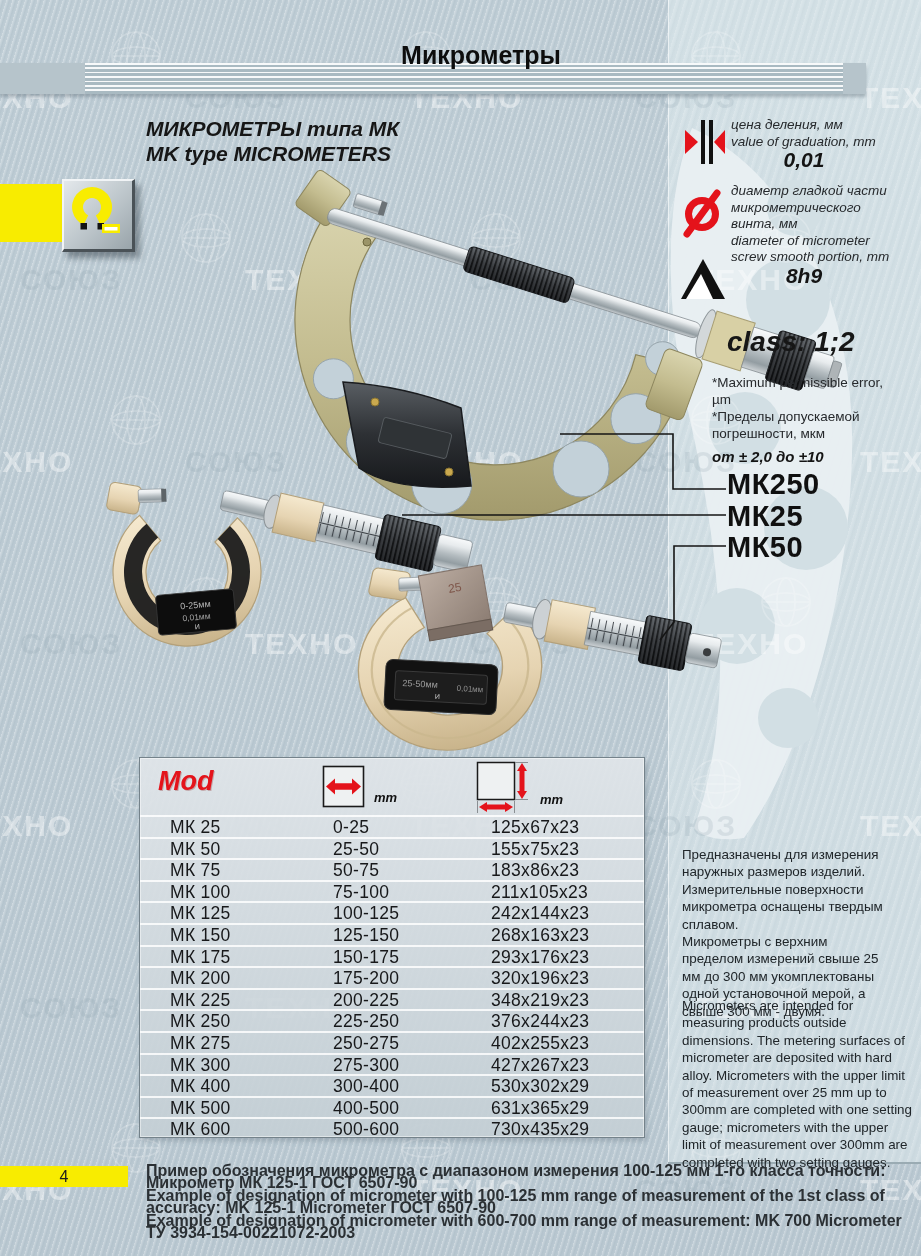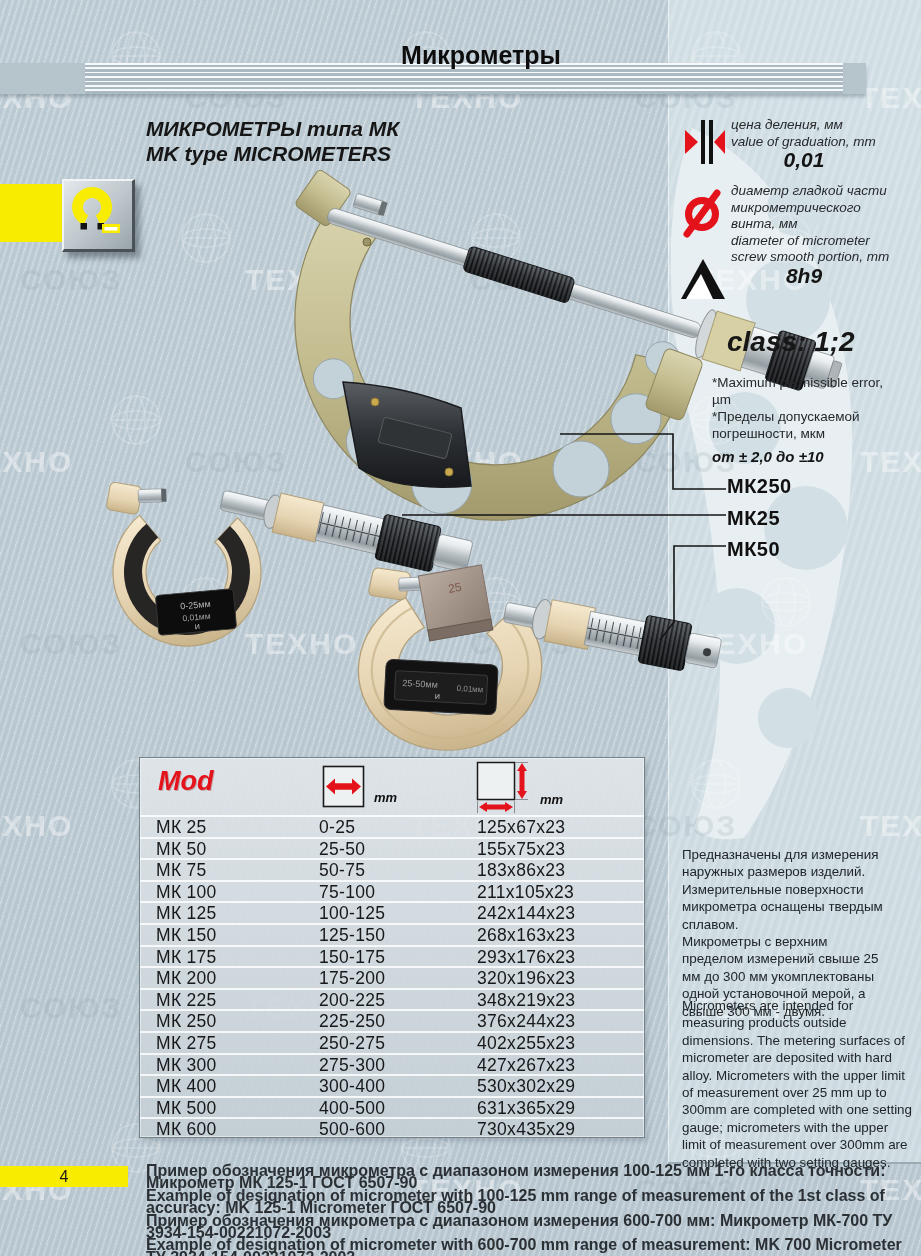--- a/index.html
+++ b/index.html
@@ -42,33 +42,33 @@
     background:linear-gradient(135deg,#e3e8eb 0%,#bcc5ca 55%,#99a4aa 100%);
     border-top:2px solid #f1f4f6;border-left:2px solid #f1f4f6;
     border-right:3px solid #4a5257;border-bottom:3px solid #4a5257;
     box-shadow:5px 6px 6px rgba(40,50,60,.45);}
   
   .spec-text{font-size:13.5px;font-style:italic;color:#26292c;line-height:16.5px;z-index:3;}
   .spec-value{font-size:21px;font-weight:bold;font-style:italic;color:#141414;text-align:center;z-index:3;}
   #class-label{left:727px;top:326px;font-size:28px;font-weight:bold;font-style:italic;color:#161616;z-index:3;}
   #error-note{left:712px;top:374px;width:172px;font-size:13.5px;line-height:17px;color:#26292c;z-index:3;}
   #error-range{margin-top:6px;font-weight:bold;font-style:italic;font-size:15px;color:#141414;}
-  .model-label{left:727px;font-size:20px;font-weight:bold;color:#101010;letter-spacing:.5px;z-index:3;margin-top:7px;}
+  .model-label{left:727px;font-size:29px;font-weight:bold;color:#101010;letter-spacing:.5px;z-index:3;}
   
   .para{left:682px;width:208px;font-size:13.4px;line-height:17.4px;color:#20262a;z-index:3;}
   
   #spec-table{left:139px;top:757px;width:506px;height:381px;z-index:3;
     background:linear-gradient(180deg,rgba(224,229,233,.93),rgba(196,207,213,.93));
     border:1px solid #74828a;
     box-shadow:inset 0 0 0 1px rgba(255,255,255,.45),2px 3px 5px rgba(80,95,107,.28);}
   #table-header{position:absolute;left:0;top:0;width:100%;height:57px;}
   #mod-header{position:absolute;left:18px;top:8px;font-size:27px;font-weight:bold;font-style:italic;color:#e4131b;text-shadow:1px 1px 0 rgba(120,0,0,.25);}
   .unit-label{position:absolute;font-size:13px;font-weight:bold;font-style:italic;color:#111;}
   .trow{display:grid;grid-template-columns:163px 158px 1fr;height:21.6px;align-items:center;
-    font-size:17.5px;color:#17181a;padding-left:16px;border-top:2px solid rgba(255,255,255,.82);letter-spacing:.3px;}
+    font-size:17.5px;color:#17181a;padding-left:30px;border-top:2px solid rgba(255,255,255,.82);letter-spacing:.3px;}
   #table-body{position:absolute;left:0;top:57px;width:100%;}
   
   #page-num{left:0;top:1166px;width:128px;height:21px;background:#f8ec00;z-index:3;
     text-align:center;font-size:16px;line-height:21px;color:#1d1d1d;}
   #footer-text{left:146px;top:1165px;width:765px;z-index:3;font-size:16px;line-height:12.4px;font-weight:bold;color:#2b3034;}
 </style>
 </head>
 <body>
 
 <div id="page">
@@ -486,17 +486,16 @@
   <div class="abs para" style="top:846px">
     <div>Предназначены для измерения наружных размеров изделий. Измерительные поверхности микрометра оснащены твердым сплавом.</div>
     <div>Микрометры с верхним пределом измерений свыше 25 мм до 300 мм укомплектованы одной установочной мерой, а свыше 300 мм - двумя.</div>
   </div>
   <div class="abs para" style="top:997px;width:232px">Micrometers are intended for measuring products outside dimensions. The metering surfaces of micrometer are deposited with hard alloy. Micrometers with the upper limit of measurement over 25 mm up to 300mm are completed with one setting gauge; micrometers with the upper limit of measurement over 300mm are completed with two setting gauges.</div>
 
   <div id="page-num" class="abs">4</div>
   <div id="footer-text" class="abs">
     <div>Пример обозначения микрометра с диапазоном измерения 100-125 мм 1-го класса точности: Микрометр МК 125-1 ГОСТ 6507-90</div>
     <div>Example of designation of micrometer with 100-125 mm range of measurement of the 1st class of accuracy: MK 125-1 Micrometer ГОСТ 6507-90</div>
-    <div>Пример обозначения микрометра с диапазоном измерения 600-700 мм: Микрометр МК-700 ТУ 3934-154-00221072-2003</div>
     <div>Example of designation of micrometer with 600-700 mm range of measurement: MK 700 Micrometer ТУ 3934-154-00221072-2003</div>
   </div>
 
 </div>
 
 </body></html>

